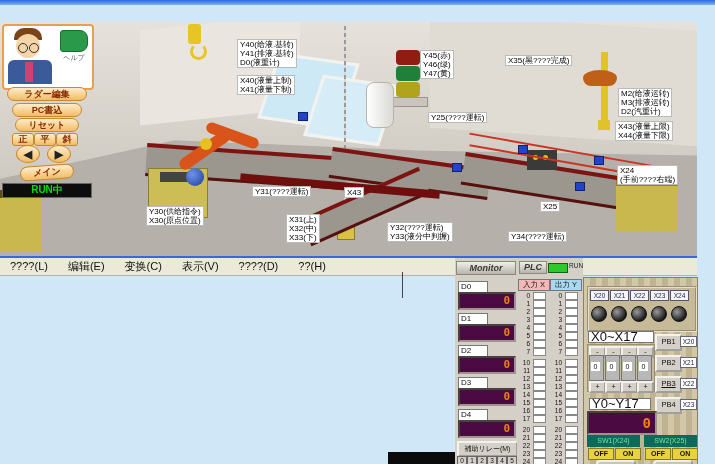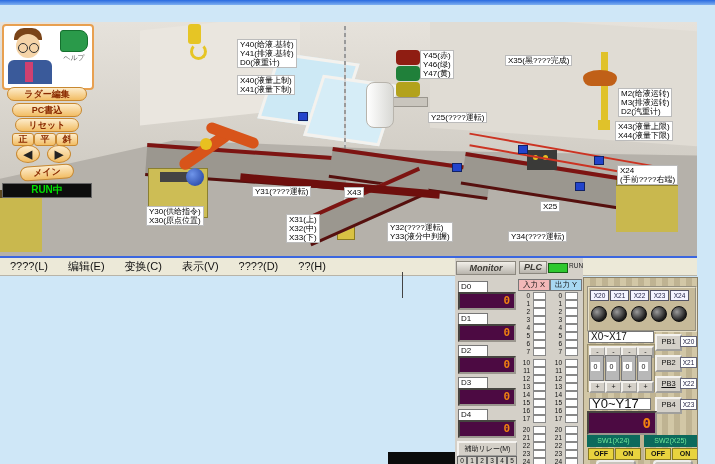--- a/index.html
+++ b/index.html
@@ -313,21 +313,21 @@
           <div class="knob" style="position: absolute; left: 7px; top: 28px; width: 14px; height: 14px;"></div>
           <div style="position: absolute; left: 26px; top: 12px; width: 17px; height: 9px; font-size: 6.5px; line-height: 9px; text-align: center; background: rgb(244, 244, 255); border: 1px solid rgb(85, 85, 102); color: rgb(34, 34, 68);">X21</div>
           <div class="knob" style="position: absolute; left: 27px; top: 28px; width: 14px; height: 14px;"></div>
           <div style="position: absolute; left: 46px; top: 12px; width: 17px; height: 9px; font-size: 6.5px; line-height: 9px; text-align: center; background: rgb(244, 244, 255); border: 1px solid rgb(85, 85, 102); color: rgb(34, 34, 68);">X22</div>
           <div class="knob" style="position: absolute; left: 47px; top: 28px; width: 14px; height: 14px;"></div>
           <div style="position: absolute; left: 66px; top: 12px; width: 17px; height: 9px; font-size: 6.5px; line-height: 9px; text-align: center; background: rgb(244, 244, 255); border: 1px solid rgb(85, 85, 102); color: rgb(34, 34, 68);">X23</div>
           <div class="knob" style="position: absolute; left: 67px; top: 28px; width: 14px; height: 14px;"></div>
           <div style="position: absolute; left: 86px; top: 12px; width: 17px; height: 9px; font-size: 6.5px; line-height: 9px; text-align: center; background: rgb(244, 244, 255); border: 1px solid rgb(85, 85, 102); color: rgb(34, 34, 68);">X24</div>
           <div class="knob" style="position: absolute; left: 87px; top: 28px; width: 14px; height: 14px;"></div>
         </div>
-      <div class="abs whitebox" style="left:4px;top:53px;width:60px;height:10px;font-size:10px;">X0~X17</div>
+      <div class="abs whitebox" style="left:4px;top:53px;width:60px;height:10px;font-size:13px;">X0~X17</div>
       <div class="abs" style="left:3px;top:66px;width:66px;height:46px;background:#c6ba99;border:1px solid #99906f;"></div>
       <div id="op-digits">
           <div class="btn3d" style="position: absolute; left: 5px; top: 68px; width: 13px; height: 8px; font-size: 7px; line-height: 7px;">-</div>
           <div style="position: absolute; left: 5px; top: 77px; width: 13px; height: 24px; background: rgb(184, 184, 184); border: 1px solid rgb(119, 119, 119);"></div>
           <div style="position: absolute; left: 7px; top: 84px; width: 9px; height: 9px; background: rgb(255, 255, 255); font-size: 7px; line-height: 9px; text-align: center;">0</div>
           <div class="btn3d" style="position: absolute; left: 5px; top: 103px; width: 13px; height: 8px; font-size: 7px; line-height: 7px;">+</div>
           <div class="btn3d" style="position: absolute; left: 21px; top: 68px; width: 13px; height: 8px; font-size: 7px; line-height: 7px;">-</div>
           <div style="position: absolute; left: 21px; top: 77px; width: 13px; height: 24px; background: rgb(184, 184, 184); border: 1px solid rgb(119, 119, 119);"></div>
           <div style="position: absolute; left: 23px; top: 84px; width: 9px; height: 9px; background: rgb(255, 255, 255); font-size: 7px; line-height: 9px; text-align: center;">0</div>
           <div class="btn3d" style="position: absolute; left: 21px; top: 103px; width: 13px; height: 8px; font-size: 7px; line-height: 7px;">+</div>

